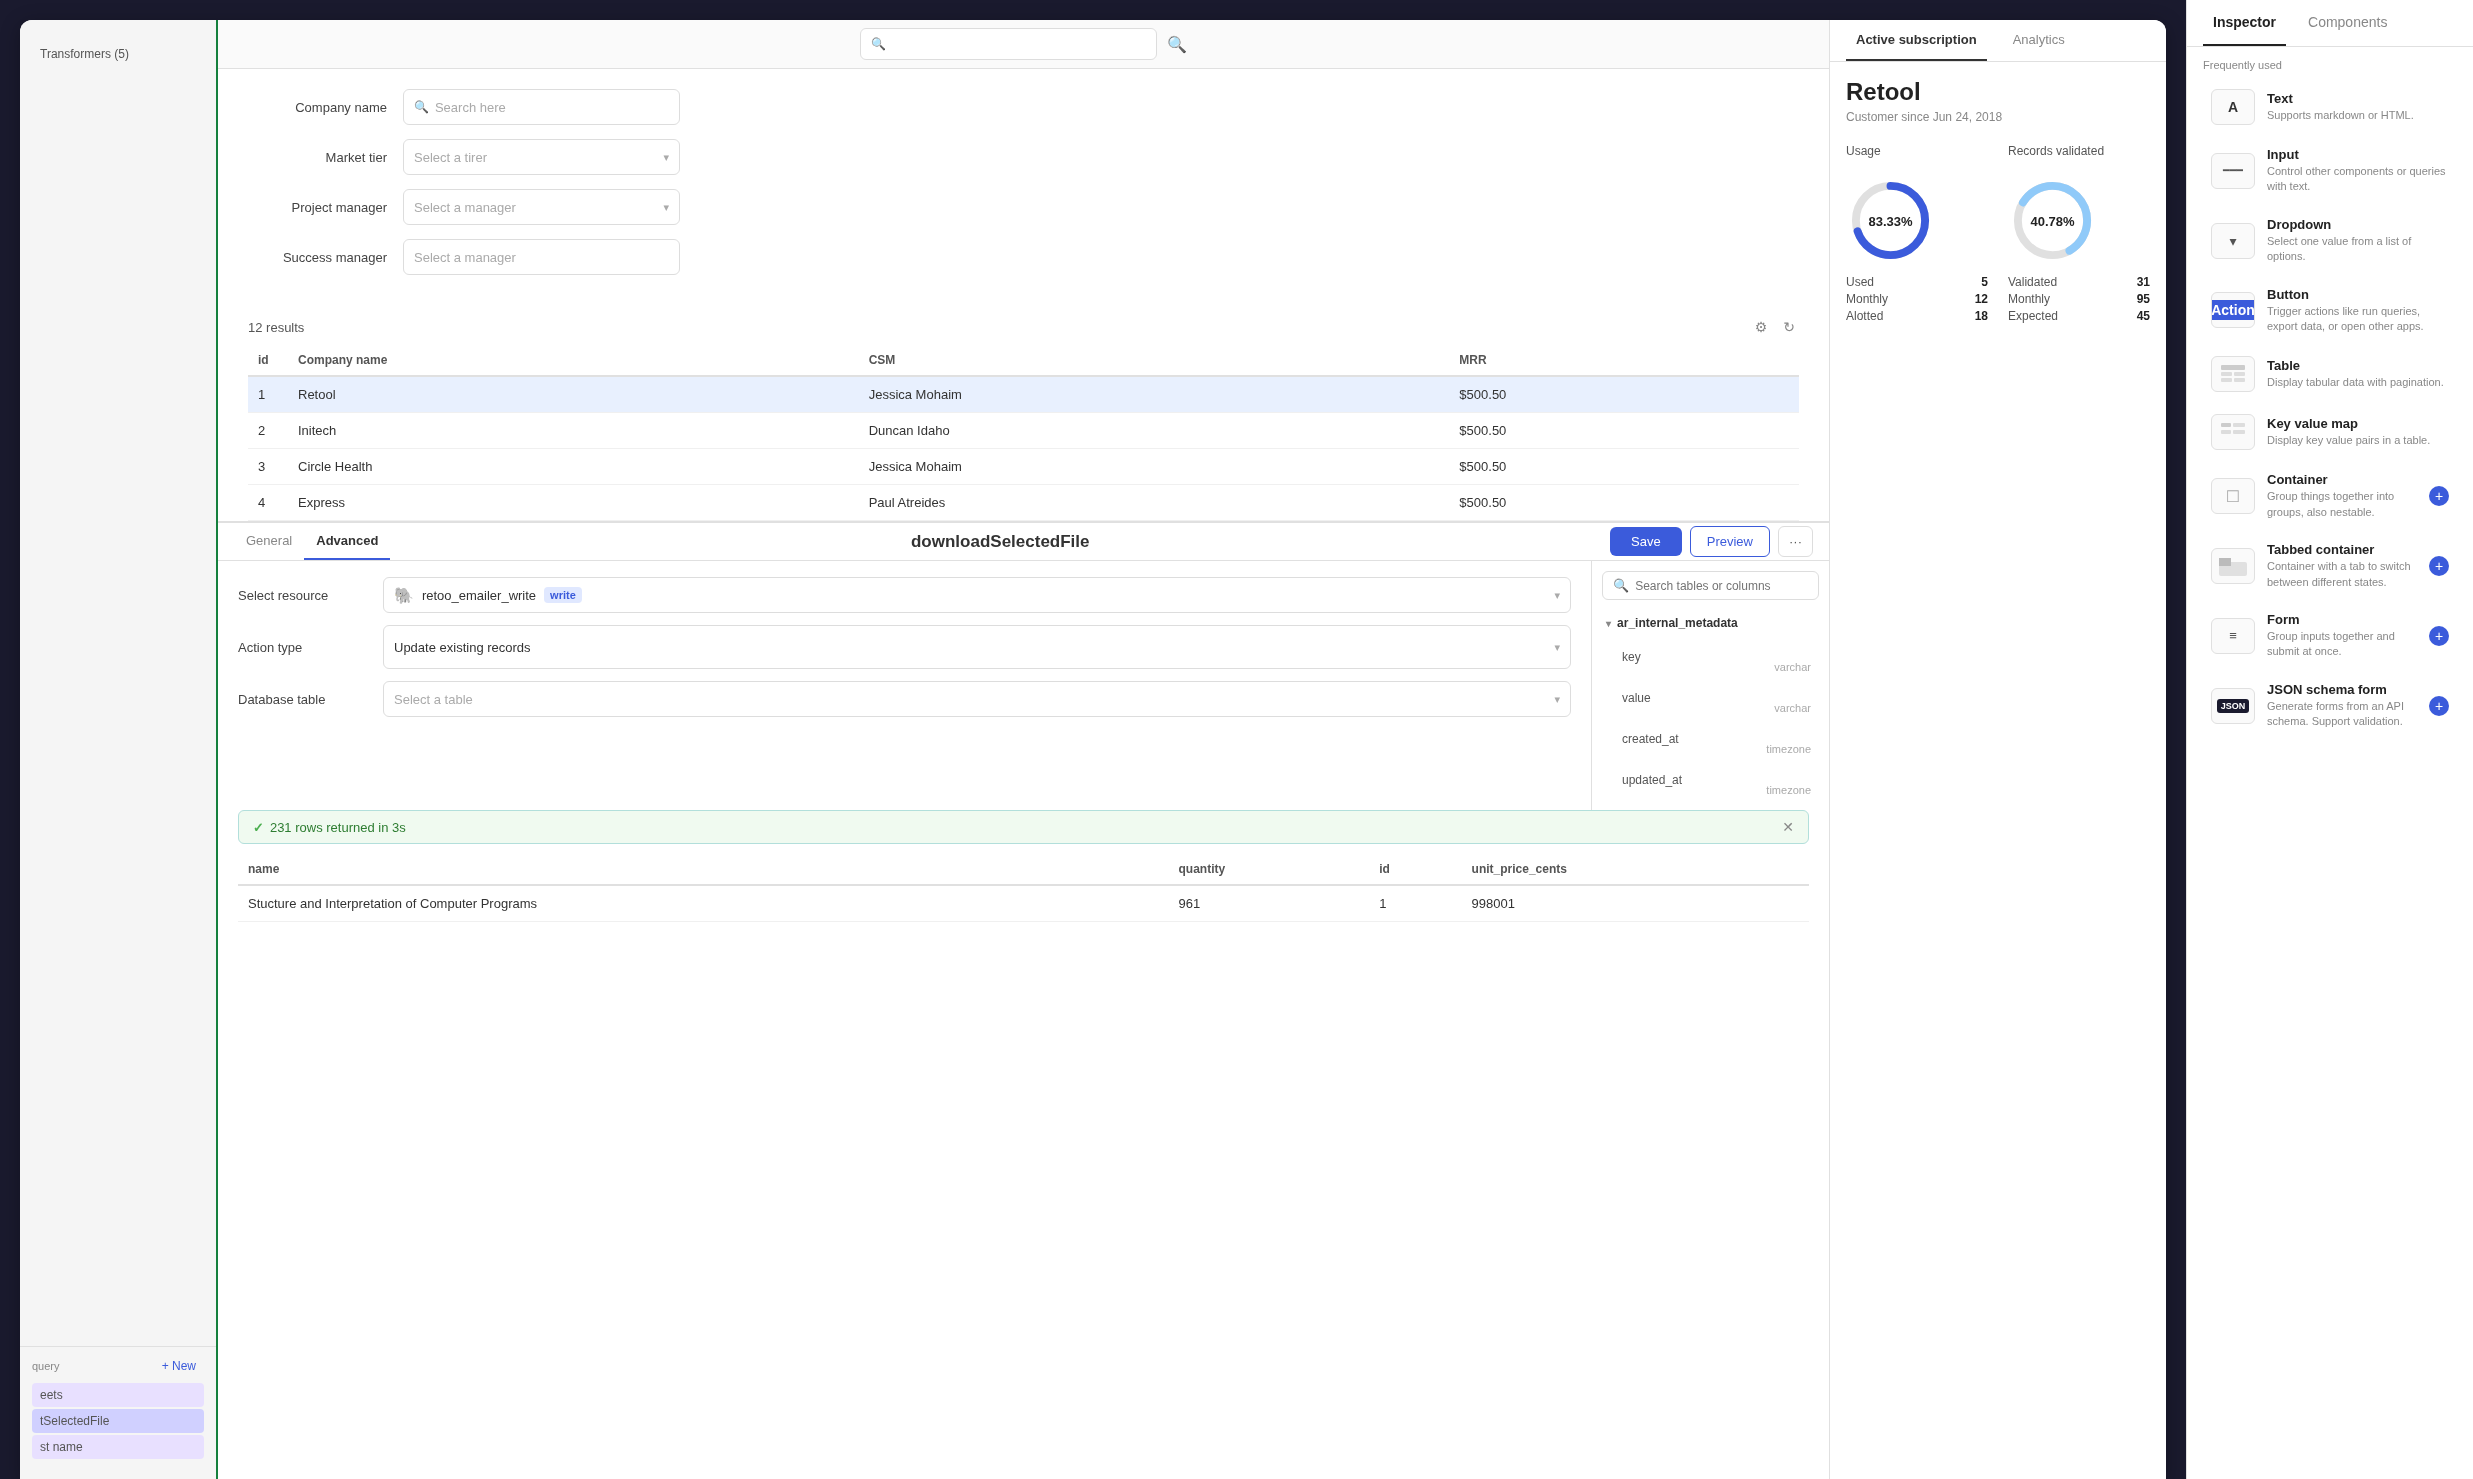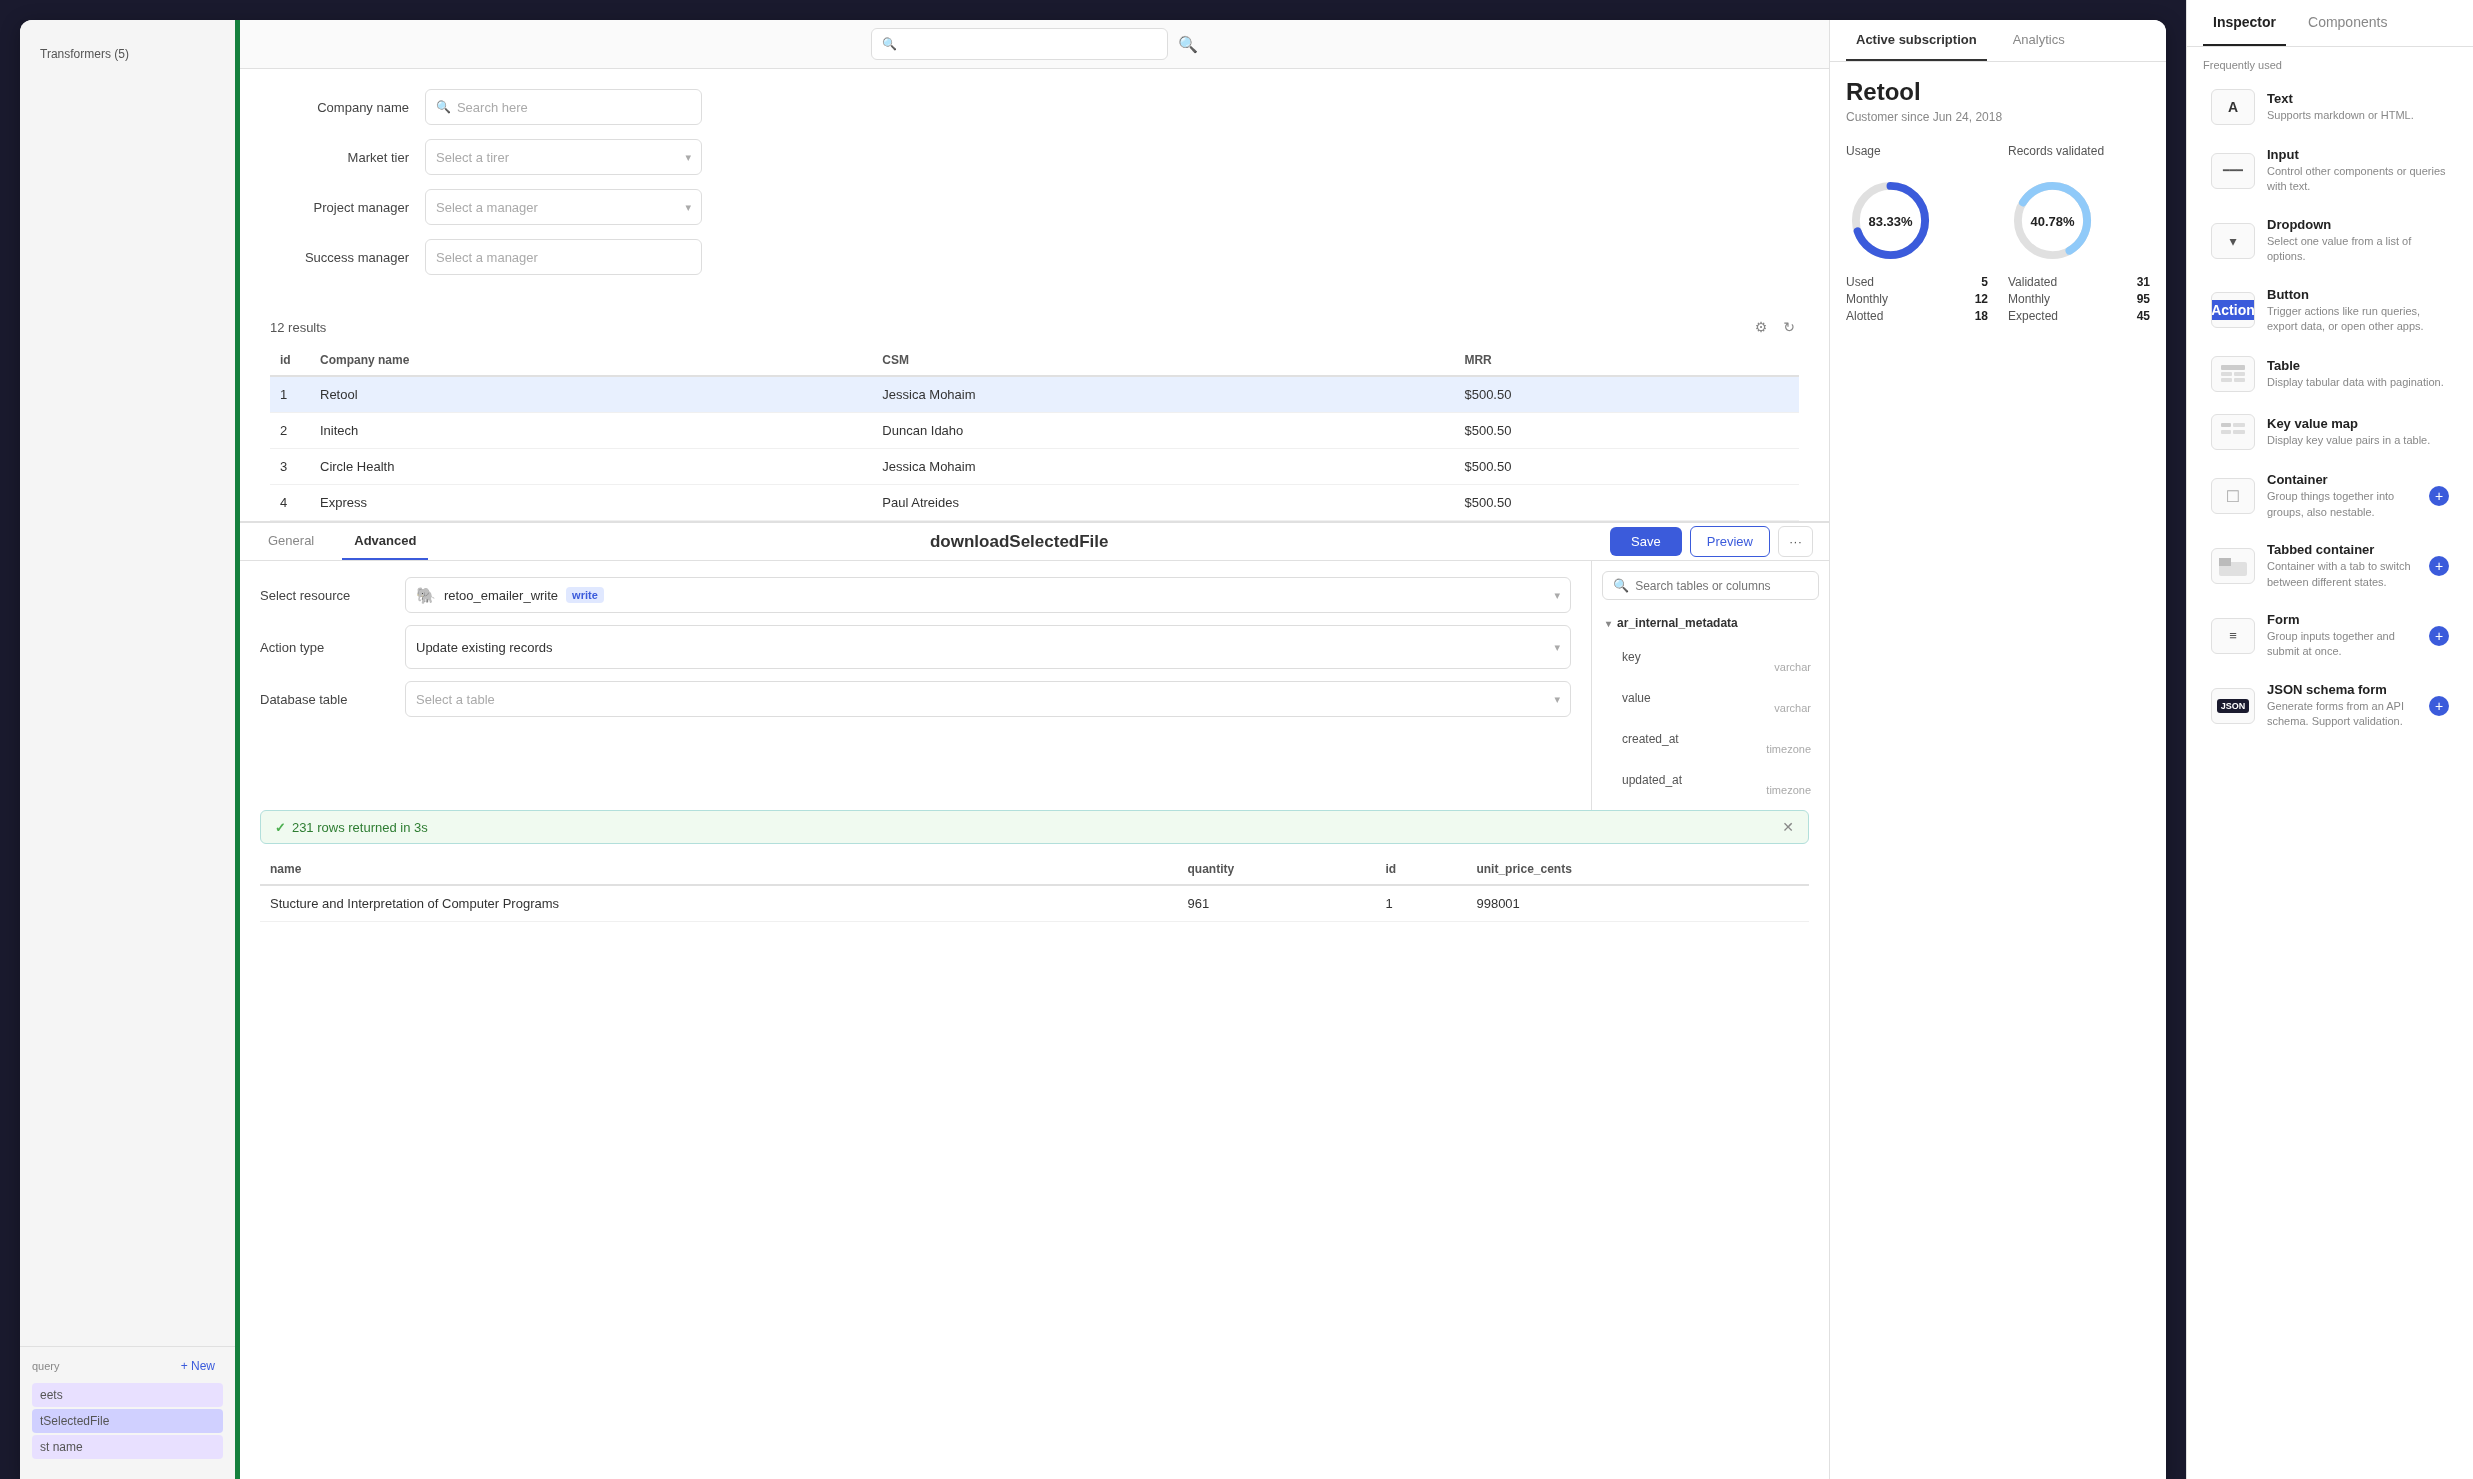--- a/index.html
+++ b/index.html
@@ -22,23 +22,23 @@
       flex: 1;
       background: #f5f5f5;
       border-radius: 12px 12px 0 0;
       margin: 20px 20px 0 20px;
       overflow: hidden;
       box-shadow: 0 4px 20px rgba(0,0,0,0.3);
     }
 
     
     .left-sidebar {
-      width: 220px;
+      width: 198px;
       background: #f5f5f5;
-      border-right: 5px solid #15803d;
+      border-right: 2px solid #15803d;
       padding: 10px 0;
       display: flex;
       flex-direction: column;
     }
     .sidebar-item {
       padding: 6px 12px;
       font-size: 12px;
       color: #555;
       cursor: pointer;
       border-radius: 4px;
@@ -690,21 +690,21 @@
     <td>Express</td>
     <td>Paul Atreides</td>
     <td>$500.50</td>
   </tr>
             </tbody>
         </table>
       </div>
 
       <div class="query-editor">
         <div class="query-tabs">
-          <div style="display:flex; gap:16px;">
+          <div style="display:flex; gap:0;">
             <div class="query-tab">
               <span>General</span>
             </div>
             <div class="query-tab active">
               <span>Advanced</span>
             </div>
           </div>
           <div class="query-name">downloadSelectedFile</div>
           <div class="query-actions">
             <button class="btn-save">Save</button>

